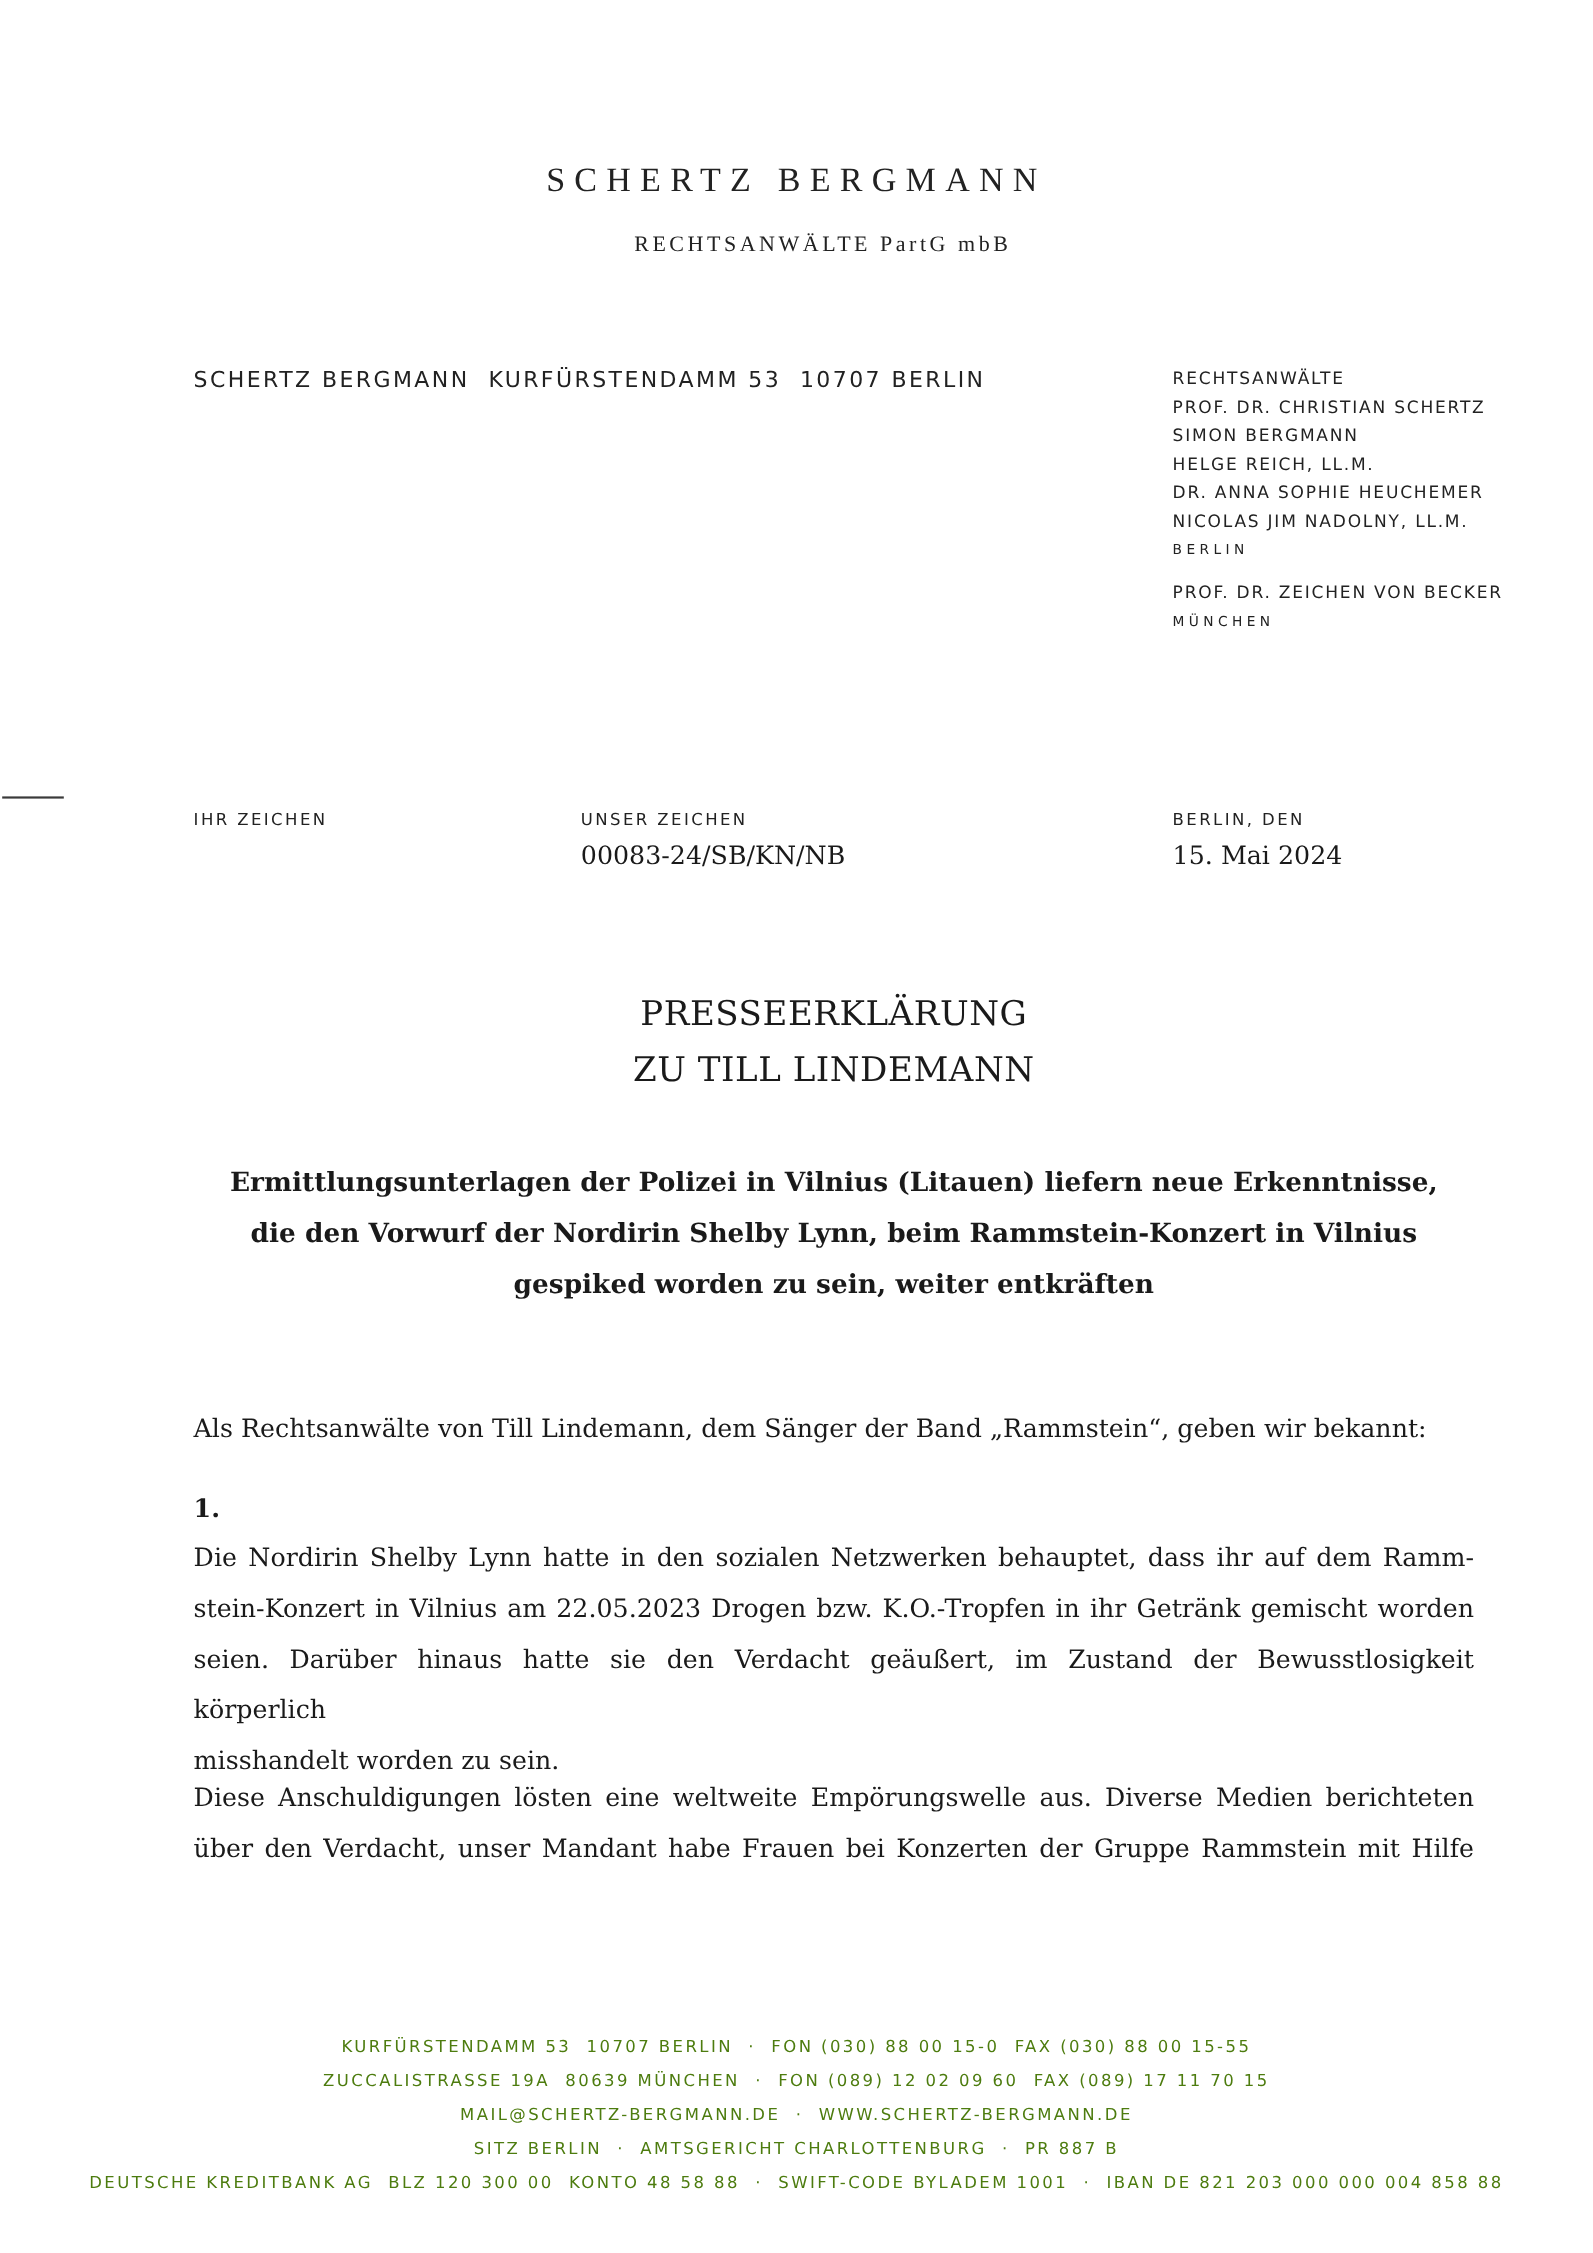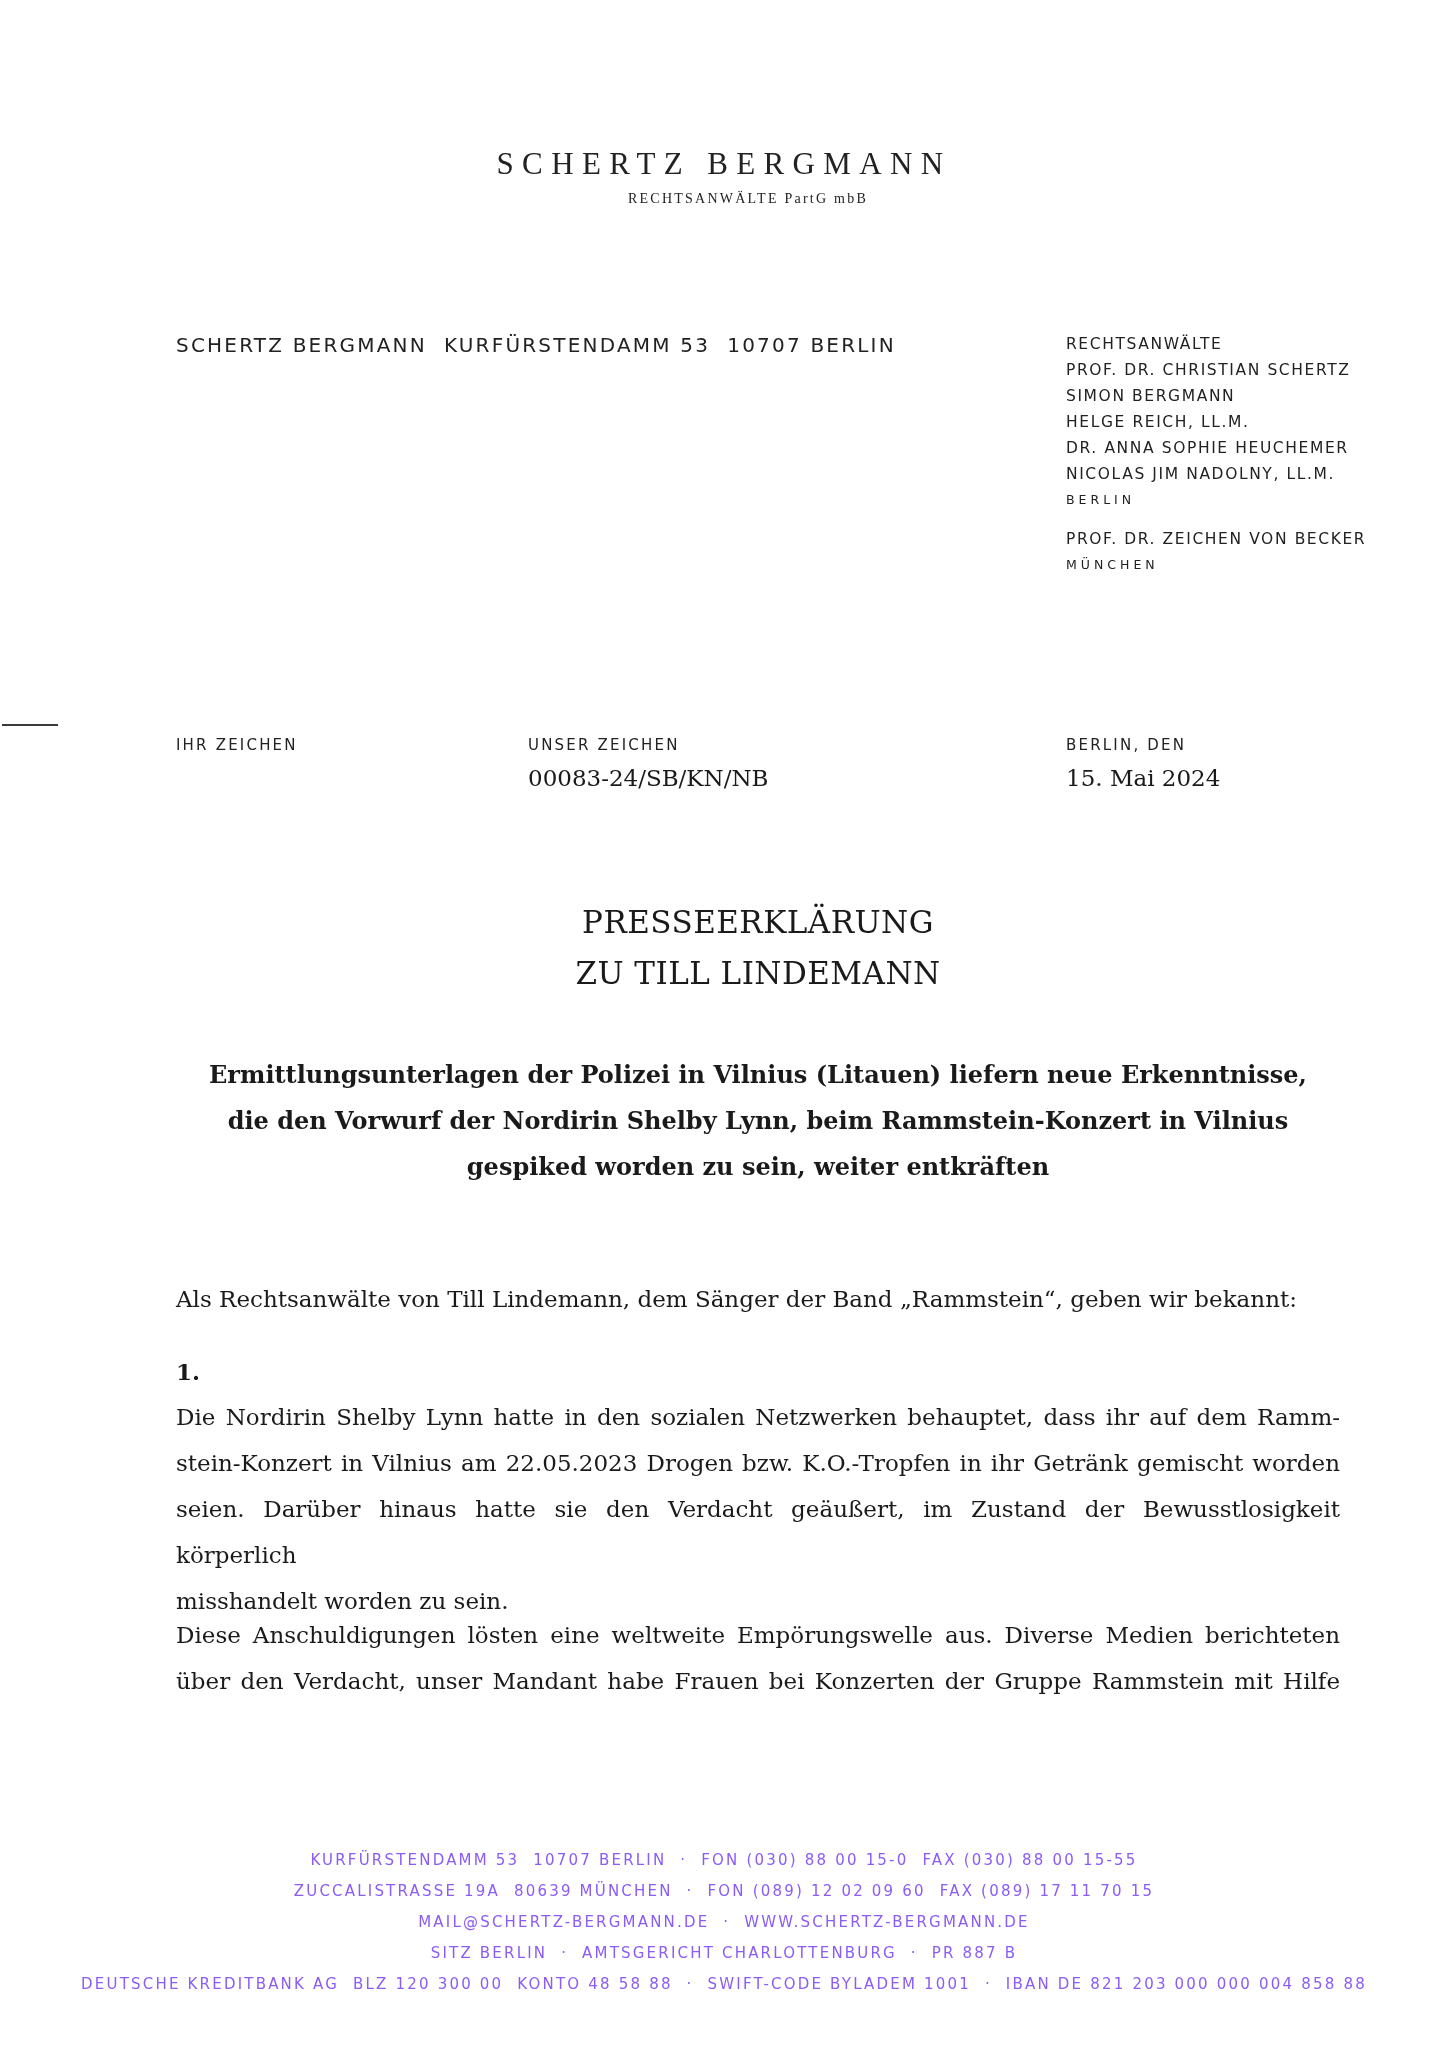--- a/index.html
+++ b/index.html
@@ -18,21 +18,21 @@
     position: absolute; top: 148px; left: 0; right: 0;
     text-align: center;
   }
   .logo-name {
     font-family: "Liberation Serif", serif;
     font-size: 31px; line-height: 1;
     letter-spacing: 0.27em; color: #222;
   }
   .logo-sub {
     font-family: "Liberation Serif", serif;
-    font-size: 14px; margin-top: 12px;
+    font-size: 20px; margin-top: 32px;
     letter-spacing: 0.16em; color: #222; padding-left: 48px;
   }
   .sender-line {
     position: absolute; top: 333px; left: 176px;
     font-family: "DejaVu Sans", sans-serif;
     font-size: 20px; letter-spacing: 2.2px; color: #222;
   }
   .attorneys {
     position: absolute; top: 331px; left: 1066px;
     font-family: "DejaVu Sans", sans-serif;
@@ -87,21 +87,21 @@
   .para-1 { top: 1394px; }
   .para-2 { top: 1612px; }
   .jline { text-align: justify; text-align-last: justify; }
 
   
   .page-footer {
     position: absolute; top: 1845px; left: 0; right: 0;
     text-align: center;
     font-family: "DejaVu Sans", sans-serif;
     font-size: 15px; line-height: 31px;
-    letter-spacing: 2.2px; color: #8b5cf6;
+    letter-spacing: 2.2px; color: #4d7c0f;
   }
 </style>
 </head>
 <body>
 
 <header class="logo">
   <div class="logo-name">SCHERTZ  BERGMANN</div>
   <div class="logo-sub">RECHTSANWÄLTE PartG mbB</div>
 </header>
 

